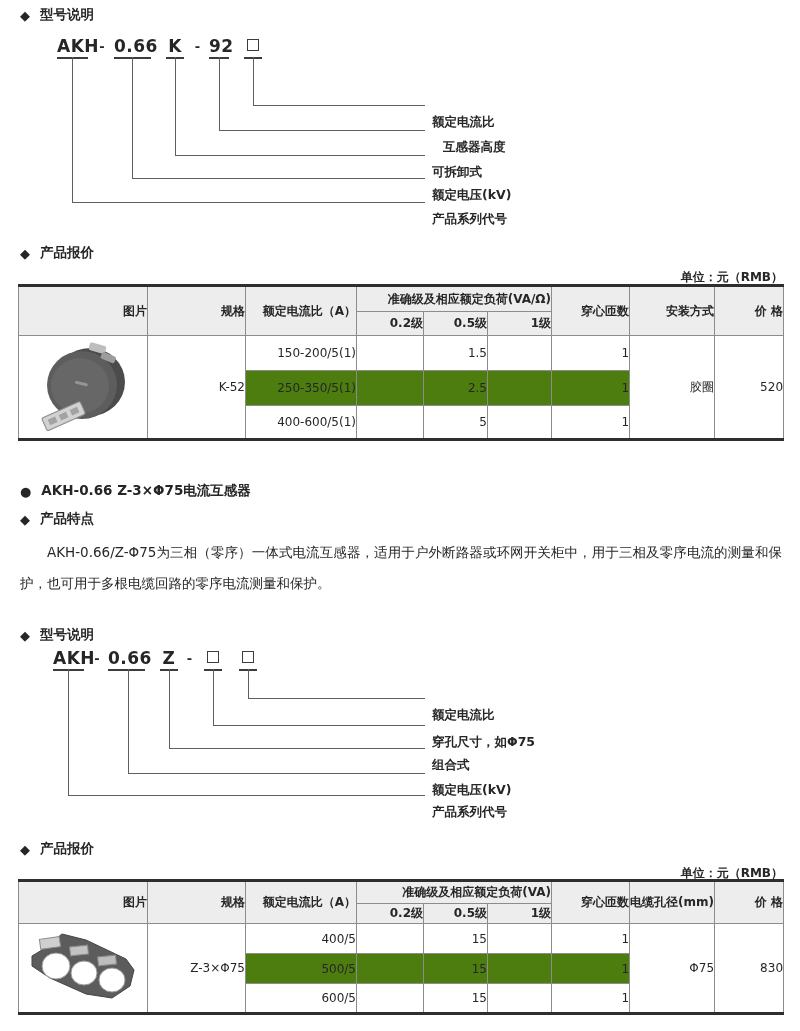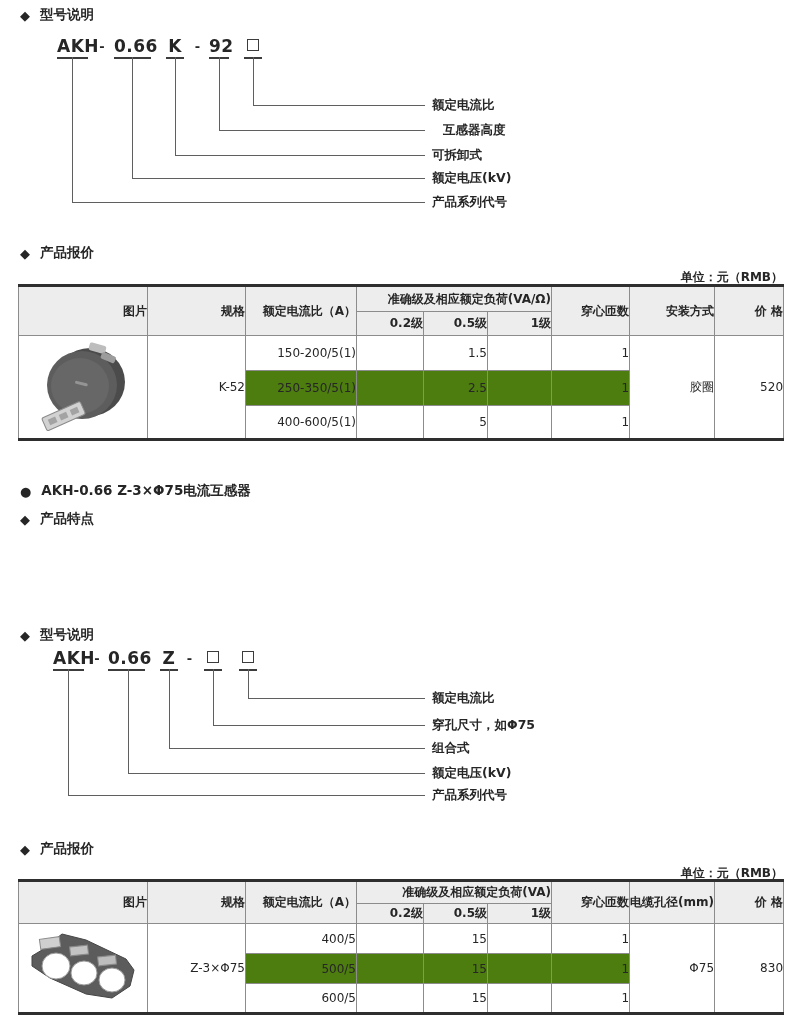--- a/index.html
+++ b/index.html
@@ -18,21 +18,21 @@
     text-align:center; font-size:17px; font-weight:bold; letter-spacing:0.5px;
     line-height:17px; white-space:nowrap;
   }
   .code-dash {
     position:absolute; height:19px; text-align:center; font-size:13px;
     font-weight:bold; line-height:17px;
   }
   .box-seg { display:flex; justify-content:center; align-items:flex-start; }
   .ph-box { display:inline-block; width:10px; height:10px; border:1.5px solid #3c3c3c; margin-top:1px; }
   .cline { position:absolute; border-left:1px solid #5f5f5f; border-bottom:1px solid #5f5f5f; }
-  .clabel { position:absolute; font-size:12.5px; font-weight:bold; white-space:nowrap; line-height:16px; }
+  .clabel { position:absolute; font-size:12.5px; font-weight:bold; white-space:nowrap; line-height:16px;margin-top:17px; }
   .unit { position:absolute; font-size:12px; font-weight:bold; white-space:nowrap;margin-top:8px; }
   .intro-title { position:absolute; left:20px; display:flex; align-items:center; gap:10px;
     font-size:13.5px; font-weight:bold; white-space:nowrap; }
   .para {
     position:absolute; left:20px; top:537px; width:762px;
     font-size:13.5px; line-height:31px; text-indent:2em; text-align:justify;
   }
   table.ptable {
     position:absolute; left:18px; width:765px; border-collapse:collapse; table-layout:fixed;
     border-top:3px solid #2e2e2e; border-bottom:3px solid #2e2e2e;
@@ -161,20 +161,21 @@
   </table>
 
   <div class="intro-title" style="top:482px">
     <span class="mk">●</span>
     <span>AKH-0.66 Z-3×Φ75电流互感器</span>
   </div>
   <div class="heading" style="top:510px">
     <span class="mk">◆</span>
     <span>产品特点</span>
   </div>
+  <div class="para">AKH-0.66/Z-Φ75为三相（零序）一体式电流互感器，适用于户外断路器或环网开关柜中，用于三相及零序电流的测量和保护，也可用于多根电缆回路的零序电流测量和保护。</div>
 
   <div class="heading" style="top:626px">
     <span class="mk">◆</span>
     <span>型号说明</span>
   </div>
 
   <div>
     <div class="code-seg" style="left:53px;top:650px;width:31px">AKH</div>
     <div class="code-dash" style="left:90px;top:650px;width:14px">-</div>
     <div class="code-seg" style="left:108px;top:650px;width:37px">0.66</div>

